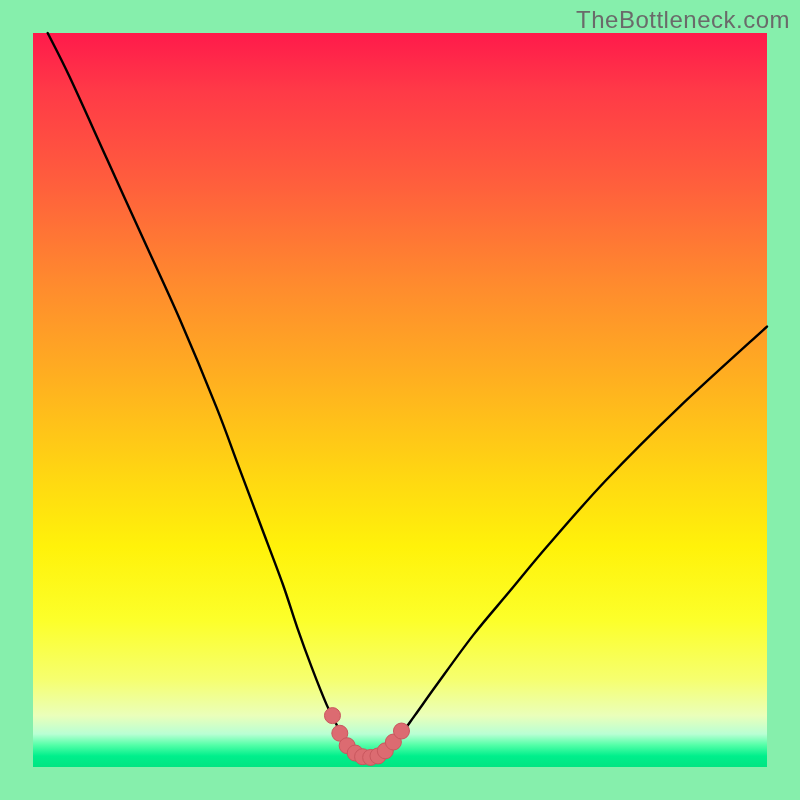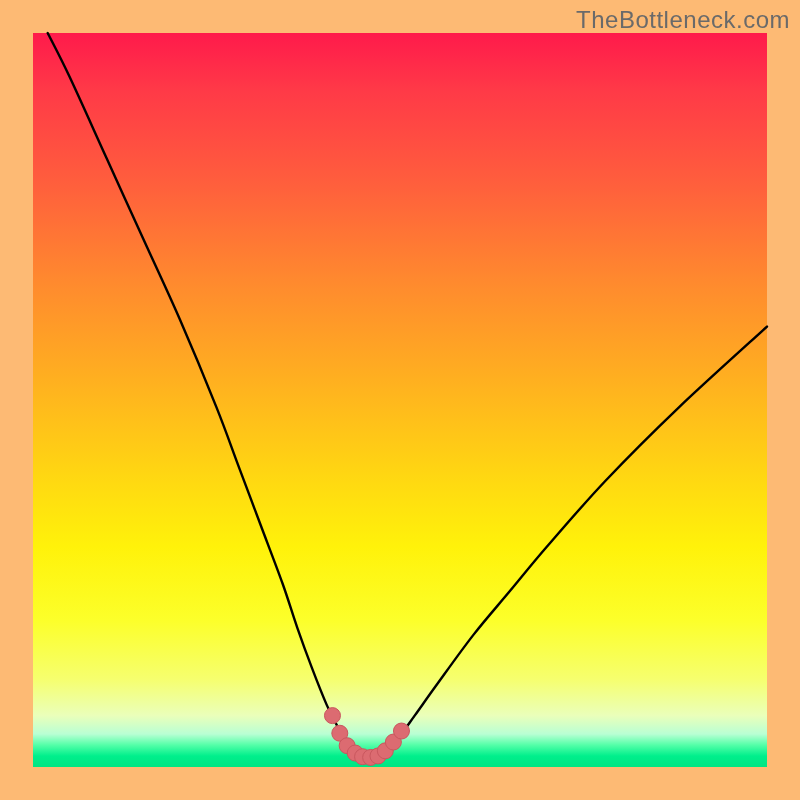--- a/index.html
+++ b/index.html
@@ -8,21 +8,21 @@
     width: 800px;
     height: 800px;
     background: #000000;
     overflow: hidden;
     font-family: Arial, Helvetica, sans-serif;
   }
   .frame {
     position: relative;
     width: 800px;
     height: 800px;
-    background: #fdba74;
+    background: #86efac;
   }
   .plot-area {
     position: absolute;
     left: 33px;
     top: 33px;
     width: 734px;
     height: 734px;
     
     background: linear-gradient(
       to bottom,

